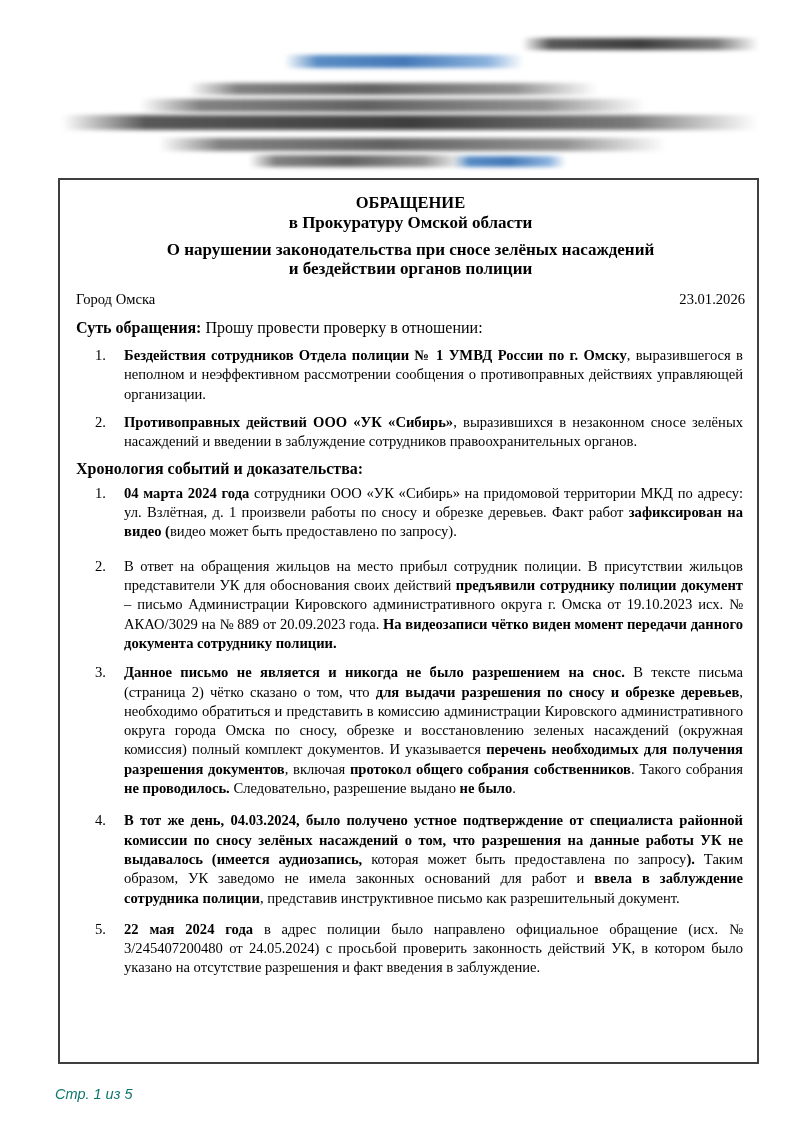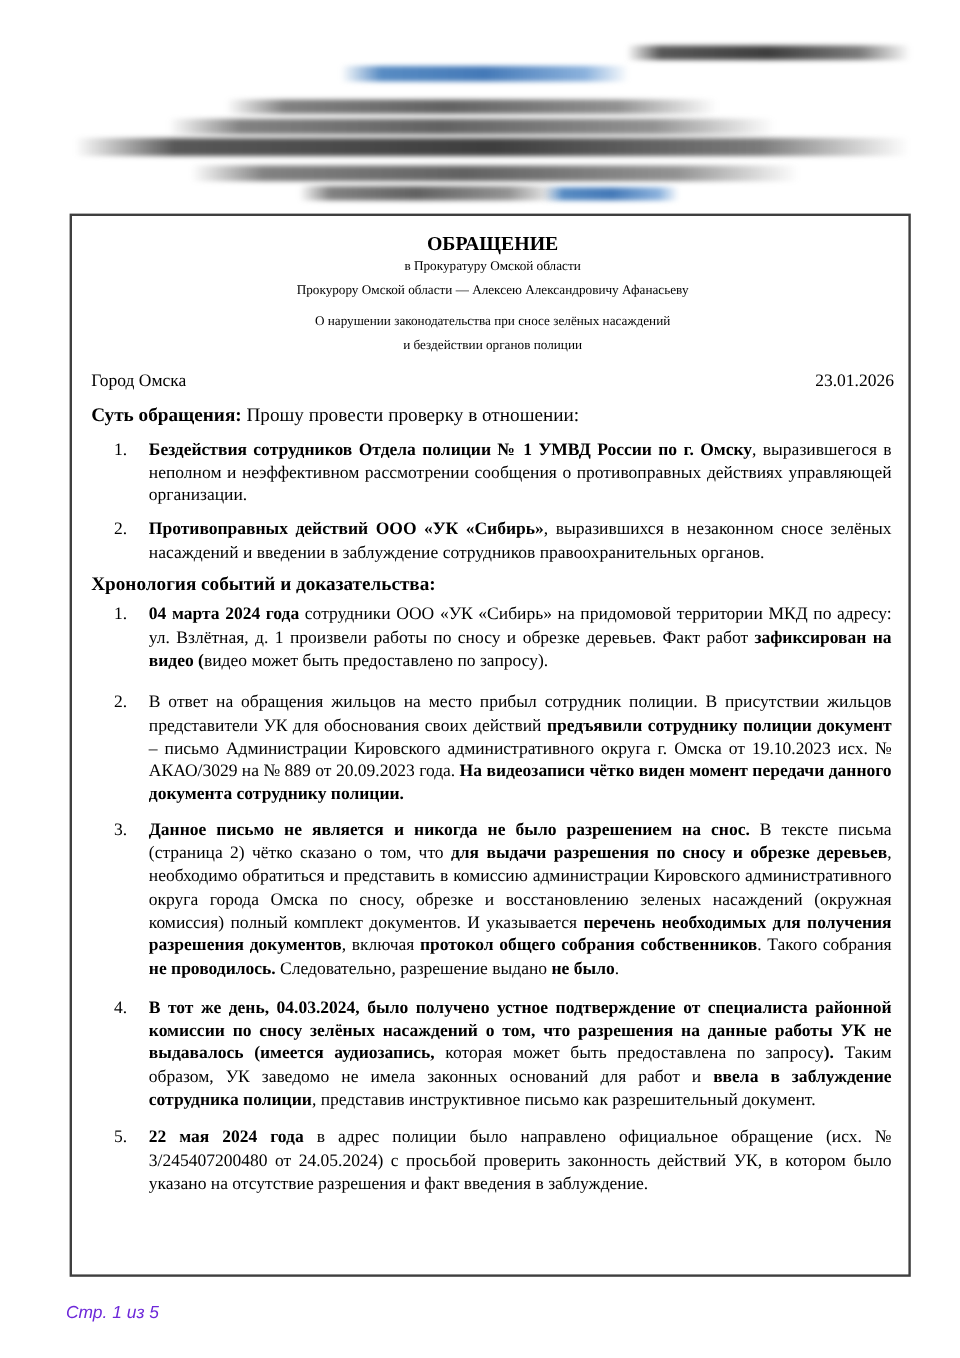--- a/index.html
+++ b/index.html
@@ -28,21 +28,21 @@
     position:absolute;left:58px;top:178px;
     width:701px;height:886px;
     box-sizing:border-box;
     border:2px solid #3f3f3f;
     background:#fff;
     padding:12px 12px 0 16px;
     overflow:hidden;
   }
   .c{text-align:center;}
   .title{font-size:16.5px;font-weight:bold;line-height:21px;}
-  .hline{font-size:11px;font-weight:normal;line-height:19.5px;}
+  .hline{font-size:17px;font-weight:bold;line-height:19.5px;}
   .subject{margin-top:7px;}
   .dateline{
     display:flex;justify-content:space-between;
     margin-top:11px;font-size:14.6px;line-height:19.3px;
   }
   .para{font-size:16px;line-height:19.3px;text-align:justify;}
   .intro{margin-top:9px;}
   .section-head{margin-top:7px;font-weight:bold;text-align:left;}
   ol.doclist{list-style:none;margin:0;padding:0;}
   ol.doclist > li{
@@ -56,42 +56,41 @@
   .claims > li{margin-top:9px;}
   .chrono > li.g1{margin-top:6px;}
   .chrono > li.g2{margin-top:15px;}
   .chrono > li.g3{margin-top:10px;}
   .chrono > li.g4{margin-top:13px;}
   .chrono > li.g5{margin-top:12px;}
 
   .footer{
     position:absolute;left:55px;top:1086px;
     font-family:"Liberation Sans", sans-serif;
-    font-style:italic;font-size:14.5px;color:#6d28d9;
+    font-style:italic;font-size:14.5px;color:#0f766e;
   }
 </style>
 </head>
 <body>
 
 <div class="canvas">
 
   <div class="redact dark" style="left:522px;top:38px;width:237px;height:12px;"></div>
   <div class="redact blue" style="left:284px;top:55px;width:240px;height:13px;"></div>
   <div class="redact gray" style="left:188px;top:83px;width:410px;height:12px;"></div>
   <div class="redact gray" style="left:140px;top:99px;width:506px;height:13px;"></div>
   <div class="redact dark" style="left:62px;top:115px;width:696px;height:15px;"></div>
   <div class="redact gray" style="left:159px;top:138px;width:507px;height:13px;"></div>
   <div class="redact gray" style="left:249px;top:155px;width:218px;height:12px;"></div>
   <div class="redact blue" style="left:453px;top:156px;width:113px;height:11px;"></div>
 
   <div class="doc-box">
 
     <div class="title c">ОБРАЩЕНИЕ</div>
     <div class="hline c">в Прокуратуру Омской области</div>
-    <div class="hline c">Прокурору Омской области — Алексею Александровичу Афанасьеву</div>
 
     <div class="hline c subject">О нарушении законодательства при сносе зелёных насаждений</div>
     <div class="hline c">и бездействии органов полиции</div>
 
     <div class="dateline">
       <span>Город Омска</span>
       <span>23.01.2026</span>
     </div>
 
     <div class="para intro"><b>Суть обращения: </b>Прошу провести проверку в отношении:</div>

